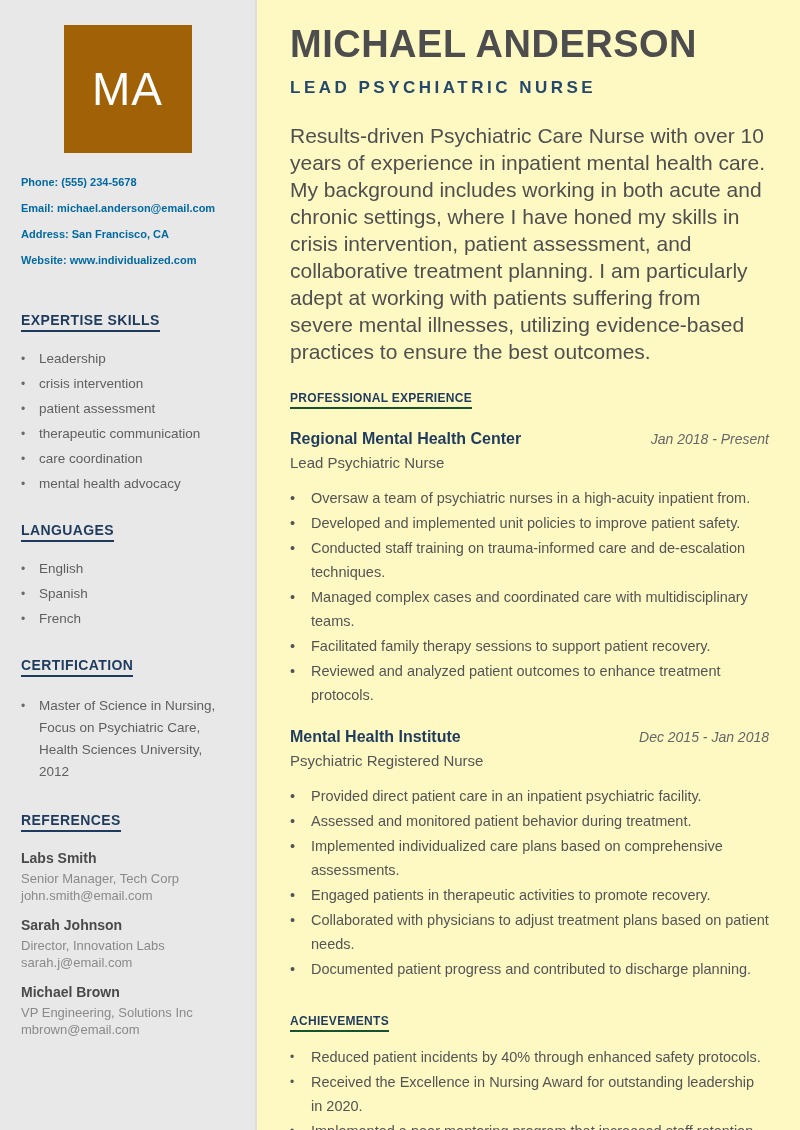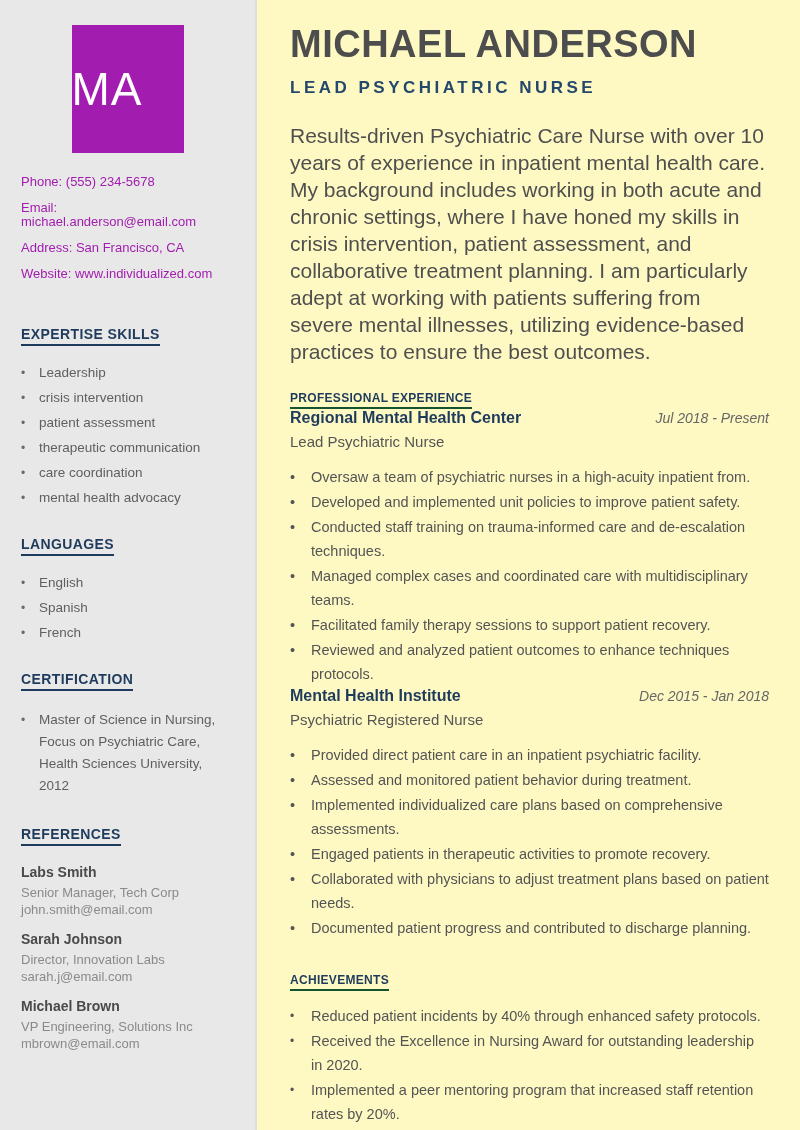--- a/index.html
+++ b/index.html
@@ -13,31 +13,31 @@
   .page { display: flex; width: 800px; height: 1130px; }
 
   
   .sidebar {
     width: 257px; min-width: 257px; height: 100%;
     background: #e8e8e8;
     border-right: 2px solid #dedede;
     padding: 25px 21px 0 21px;
   }
   .avatar {
-    width: 112px; height: 128px;
+    width: 128px; height: 128px;
     margin: 0 auto 22px auto;
-    background: #a21caf;
-    display: flex; align-items: center; 
+    background: #a16207;
+    display: flex; align-items: center; justify-content: center;
   }
   .avatar span {
     color: #ffffff; font-size: 46px; font-weight: 400; letter-spacing: 1px;
   }
   .contact { margin-bottom: 44px; }
   .contact-line {
-    font-size: 13px; color: #a21caf; line-height: 14px; margin-bottom: 12px;
+    font-size: 11px; color: #0369a1; line-height: 14px; margin-bottom: 12px; font-weight: bold;
   }
   .side-heading {
     display: inline-block;
     font-size: 14px; font-weight: bold; letter-spacing: 0.4px;
     color: #1e3a5c;
     border-bottom: 2px solid #1e3a5c;
     padding-bottom: 2px;
     margin-bottom: 18px;
   }
   .side-list { margin-bottom: 28px; }
@@ -66,21 +66,21 @@
     font-size: 21px; line-height: 27px; color: #4f4f4f;
   }
   .main-heading {
     display: inline-block;
     font-size: 12px; font-weight: bold; letter-spacing: 0.3px;
     color: #1e3a5c;
     border-bottom: 2px solid #14532d;
     padding-bottom: 2px;
   }
   .exp-heading { margin-top: 26px; }
-  .job { }
+  .job { margin-top: 21px; }
   .job-head { display: flex; justify-content: space-between; align-items: baseline; }
   .company { font-size: 16px; font-weight: bold; color: #1e3a5c; }
   .dates { font-size: 14px; font-style: italic; color: #666; }
   .role { margin-top: 6px; font-size: 15px; color: #555; }
   .bullets { margin-top: 15px; }
   .bullet {
     display: flex; font-size: 14.5px; color: #545454;
     line-height: 24px; margin-bottom: 1px;
   }
   .bullet::before { content: "•"; width: 21px; min-width: 21px; color: #545454; }
@@ -182,41 +182,41 @@
     <h1 class="name">MICHAEL ANDERSON</h1>
     <div class="job-title">LEAD PSYCHIATRIC NURSE</div>
     <p class="summary">Results-driven Psychiatric Care Nurse with over 10 years of experience in inpatient mental health care. My background includes working in both acute and chronic settings, where I have honed my skills in crisis intervention, patient assessment, and collaborative treatment planning. I am particularly adept at working with patients suffering from severe mental illnesses, utilizing evidence-based practices to ensure the best outcomes.</p>
 
     <div class="main-heading exp-heading">PROFESSIONAL EXPERIENCE</div>
 
     
     <section class="job">
       <div class="job-head">
         <span class="company">Regional Mental Health Center</span>
-        <span class="dates">Jul 2018 - Present</span>
+        <span class="dates">Jan 2018 - Present</span>
       </div>
       <div class="role">Lead Psychiatric Nurse</div>
       <div class="bullets">
         <div class="bullet">
             <span>Oversaw a team of psychiatric nurses in a high-acuity inpatient from.</span>
           </div>
         <div class="bullet">
             <span>Developed and implemented unit policies to improve patient safety.</span>
           </div>
         <div class="bullet">
             <span style="max-width:455px;">Conducted staff training on trauma-informed care and de-escalation techniques.</span>
           </div>
         <div class="bullet">
             <span>Managed complex cases and coordinated care with multidisciplinary teams.</span>
           </div>
         <div class="bullet">
             <span>Facilitated family therapy sessions to support patient recovery.</span>
           </div>
         <div class="bullet">
-            <span>Reviewed and analyzed patient outcomes to enhance techniques protocols.</span>
+            <span>Reviewed and analyzed patient outcomes to enhance treatment protocols.</span>
           </div>
       </div>
     </section>
 
     
     <section class="job">
       <div class="job-head">
         <span class="company">Mental Health Institute</span>
         <span class="dates">Dec 2015 - Jan 2018</span>
       </div>

